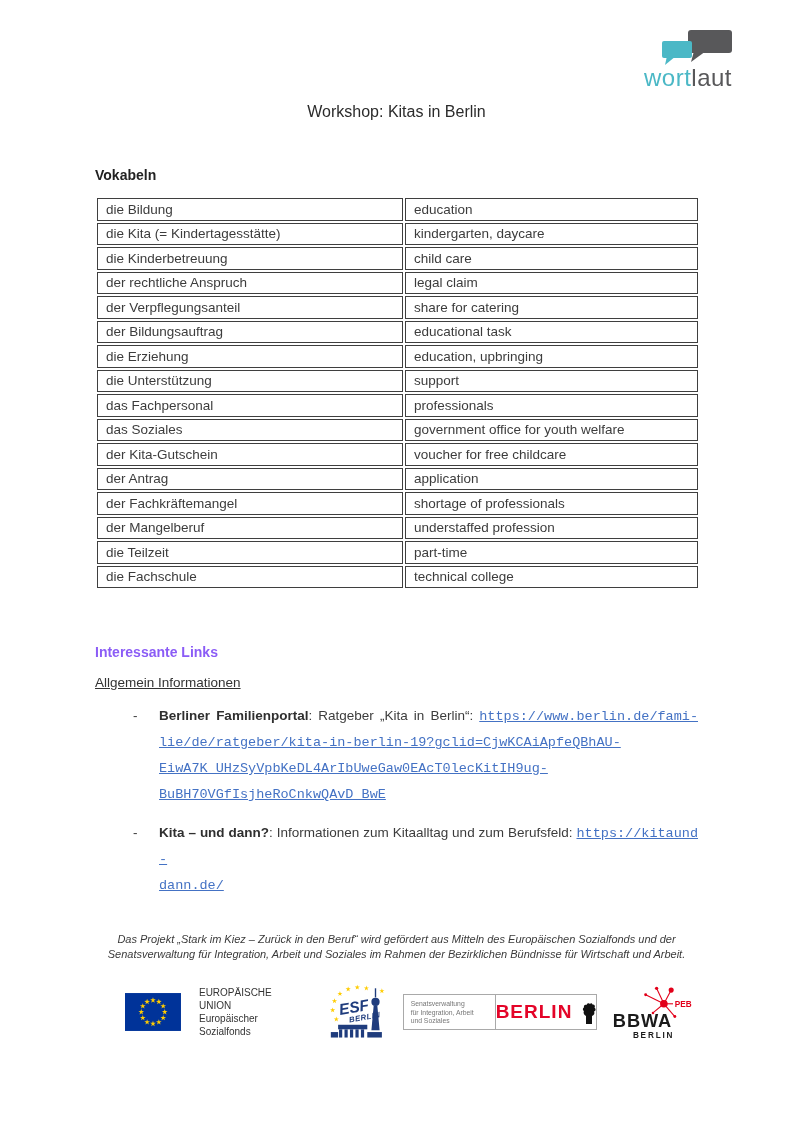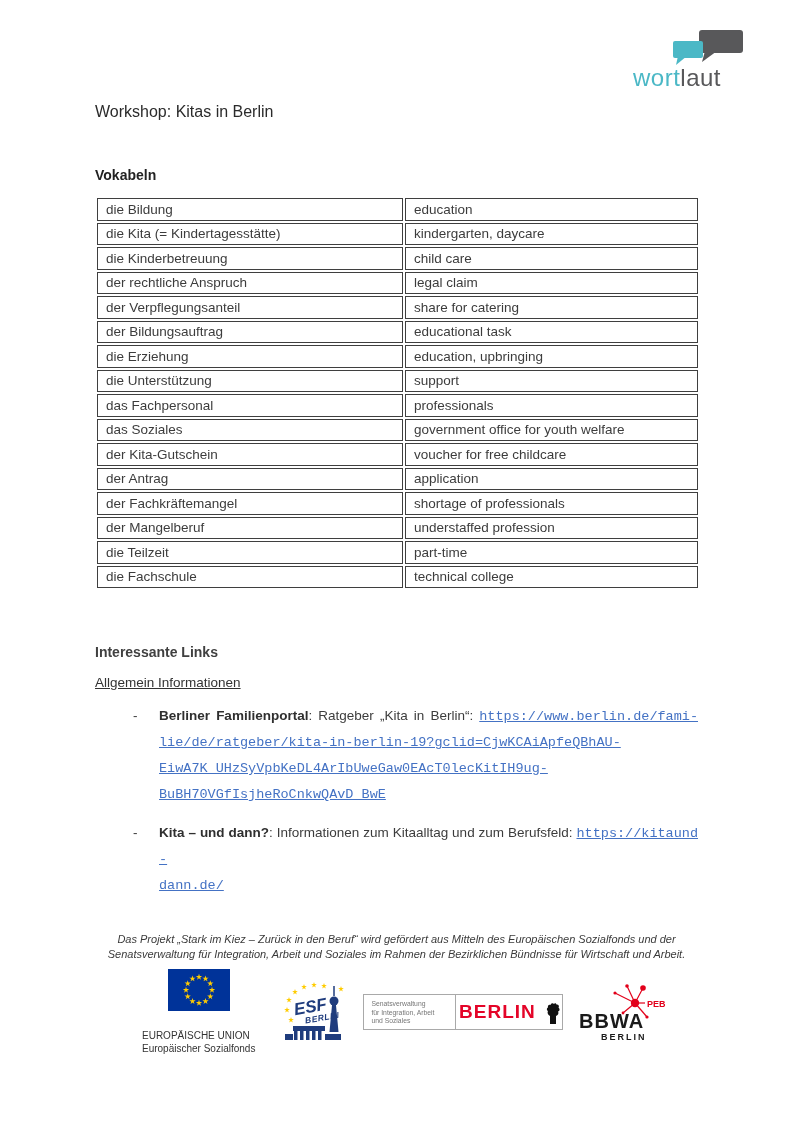--- a/index.html
+++ b/index.html
@@ -4,49 +4,49 @@
 <style>
   html,body { margin:0; padding:0; background:#e8e8e8; }
   .page {
     width:793px; height:1122px; margin:0 auto; background:#ffffff;
     position:relative; overflow:hidden;
     font-family:"Liberation Sans", sans-serif; color:#2f2f2f;
     box-sizing:border-box; padding:1px 95px 0 95px;
   }
 
   
-  .brand { position:absolute; top:30px; right:50px; width:110px; text-align:left; }
+  .brand { position:absolute; top:30px; right:61px; width:110px; text-align:right; }
   .brand-bubbles { display:block; margin-left:auto; }
   .brand-word { font-size:24px; letter-spacing:0.5px; margin-top:-2px; }
   .brand-word .wort { color:#4BB8C6; }
   .brand-word .laut { color:#58585A; }
 
-  .doc-title { margin-top:102px; text-align:left; font-size:16px; color:#2b2b2b; }
+  .doc-title { margin-top:102px; text-align:center; font-size:16px; color:#2b2b2b; }
 
   .section-h { margin-top:46px; font-size:14px; font-weight:600; color:#222; }
 
   table.vocab { margin-top:13px; border-spacing:2px; border-collapse:separate; width:605px; font-size:13.5px; color:#3c3c3c; }
   table.vocab td { border:1px solid #3f3f3f; padding:1px 8px; height:18.5px; vertical-align:middle; }
   td.col-de { width:288px; }
 
-  .links-h { margin-top:54px; font-size:14px; font-weight:600; color:#404040; }
+  .links-h { margin-top:54px; font-size:14px; font-weight:600; color:#8b5cf6; }
   .links-sub { margin-top:15px; font-size:13.5px; text-decoration:underline; color:#333; }
 
   .bullets { margin-top:13px; font-size:13.5px; line-height:25px; color:#3c3c3c; }
   .bullet { display:flex; margin-left:38px; margin-bottom:13px; }
   .bullet-marker { width:26px; flex:0 0 26px; }
   .bullet-body { width:539px; }
   .jline { text-align:justify; text-align-last:justify; }
   .blabel { font-weight:700; color:#2f2f2f; }
   a.link { color:#4472C4; text-decoration:underline; cursor:pointer; word-break:break-all;font-family:Liberation Mono, monospace; }
 
   .funding { margin-top:34px; text-align:center; font-style:italic; font-size:11px; line-height:14.5px; color:#3a3a3a; width:100%; }
 
   .logos { margin-top:20px; display:flex; align-items:center; height:62px; }
-  .logo-eu { margin-left:47px; display:flex; align-items:center; gap:18px;flex-direction:column; }
+  .logo-eu { margin-left:30px; display:flex; align-items:center; gap:18px; }
   .eu-text { font-size:10px; color:#333; line-height:13px; text-align:left; }
   .logo-esf { margin-left:28px; }
   .logo-senat { margin-left:4px; display:flex; border:1px solid #a9a9a9; width:198px; height:34px; background:#fff; }
   .senat-left { width:92px; box-sizing:border-box; padding:5px 6px 0 7px; font-size:6.8px; line-height:8.5px; color:#777; border-right:1px solid #a9a9a9; }
   .senat-right { flex:1; display:flex; align-items:center; justify-content:center; gap:9px; }
   .berlin-word { color:#E40428; font-weight:700; font-size:19px; letter-spacing:1px; font-family:"Liberation Sans",sans-serif; }
   .logo-bbwa { margin-left:14px; position:relative; }
 
   .footer { margin-top:18px; text-align:center; font-size:10px; line-height:14.5px; color:#8c8c8c; }
   .footer b { font-weight:700; color:#8c8c8c; }

